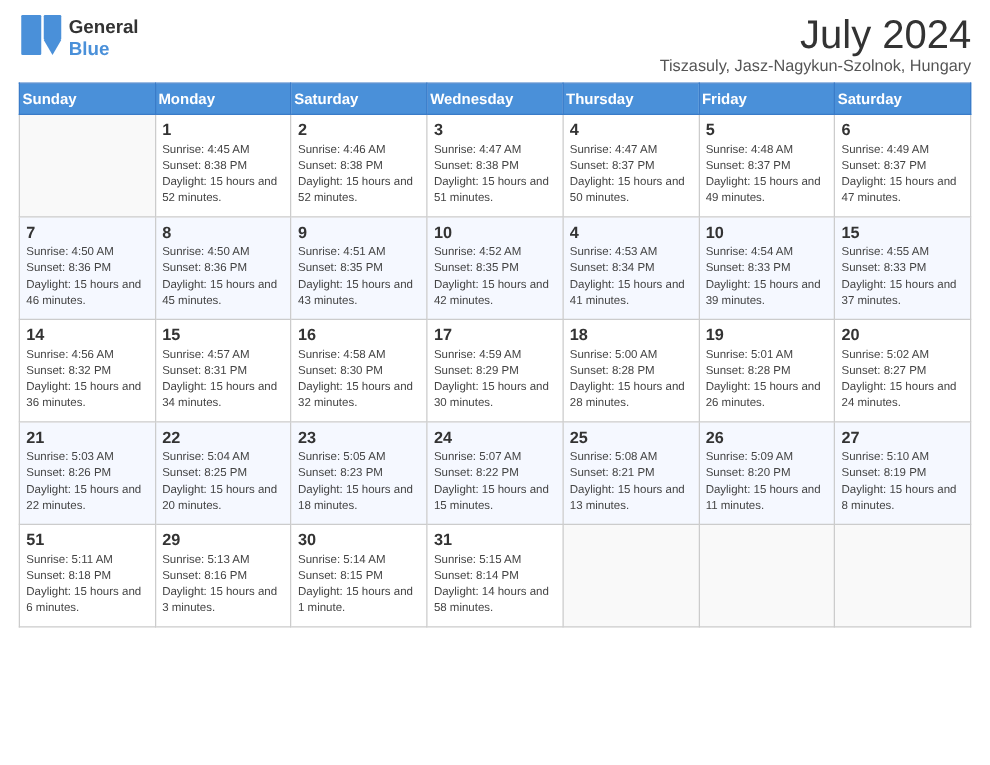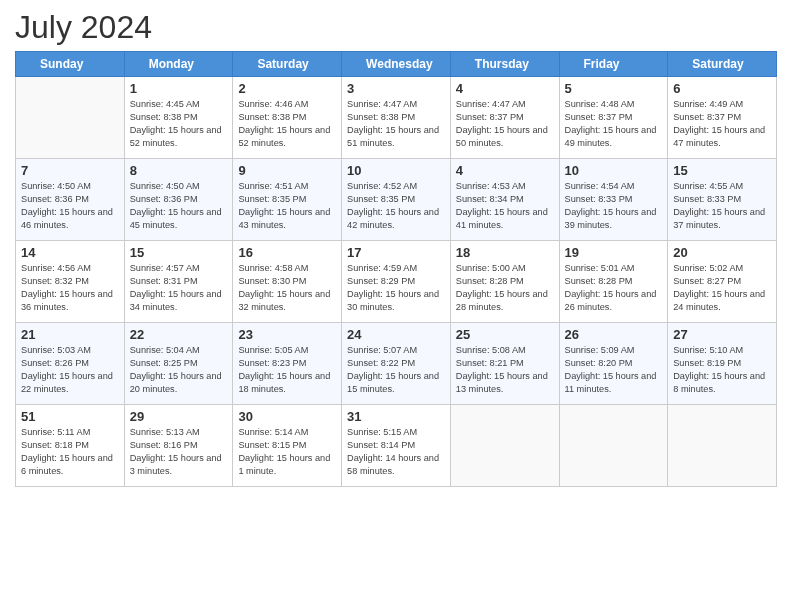--- a/index.html
+++ b/index.html
@@ -40,21 +40,21 @@
     }
     .calendar {
       width: 100%;
       border-collapse: collapse;
       table-layout: fixed;
     }
     .calendar th {
       background-color: #4a90d9;
       color: white;
       text-align: left;
-      padding: 5px 24px;
+      padding: 5px 2px;
       font-size: 12px;
       font-weight: bold;
       border: 1px solid #3a7bc8;
     }
     .calendar td {
       border: 1px solid #ccc;
       vertical-align: top;
       padding: 4px 5px;
       font-size: 9.5px;
       color: #333;
@@ -78,22 +78,37 @@
     }
     .alt-row td {
       background: #f5f8ff;
     }
   </style>
 </head>
 <body>
 
 <div class="page">
   <div class="header">
+    <div class="logo">
+      <div>
+        <svg width="36" height="36" viewBox="0 0 36 36">
+          <rect x="0" y="0" width="36" height="36" fill="white"></rect>
+          <rect x="2" y="2" width="16" height="32" fill="#4a90d9" rx="1"></rect>
+          <rect x="20" y="2" width="14" height="20" fill="#4a90d9" rx="1"></rect>
+          <polygon points="20,22 34,22 27,34" fill="#4a90d9"></polygon>
+        </svg>
+      </div>
+      <div style="margin-left:4px;">
+        <div style="font-size:15px; font-weight:bold; color:#333; line-height:1.2;">General</div>
+        <div style="font-size:15px; font-weight:bold; color:#4a90d9; line-height:1.2;">Blue</div>
+      </div>
+    </div>
     <div class="title-area">
       <div class="month-title">July 2024</div>
+      <div class="subtitle">Tiszasuly, Jasz-Nagykun-Szolnok, Hungary</div>
     </div>
   </div>
 
   <table class="calendar">
     <thead>
       <tr>
 
       <th>Sunday</th>
           <th>Monday</th>
           <th>Saturday</th>

